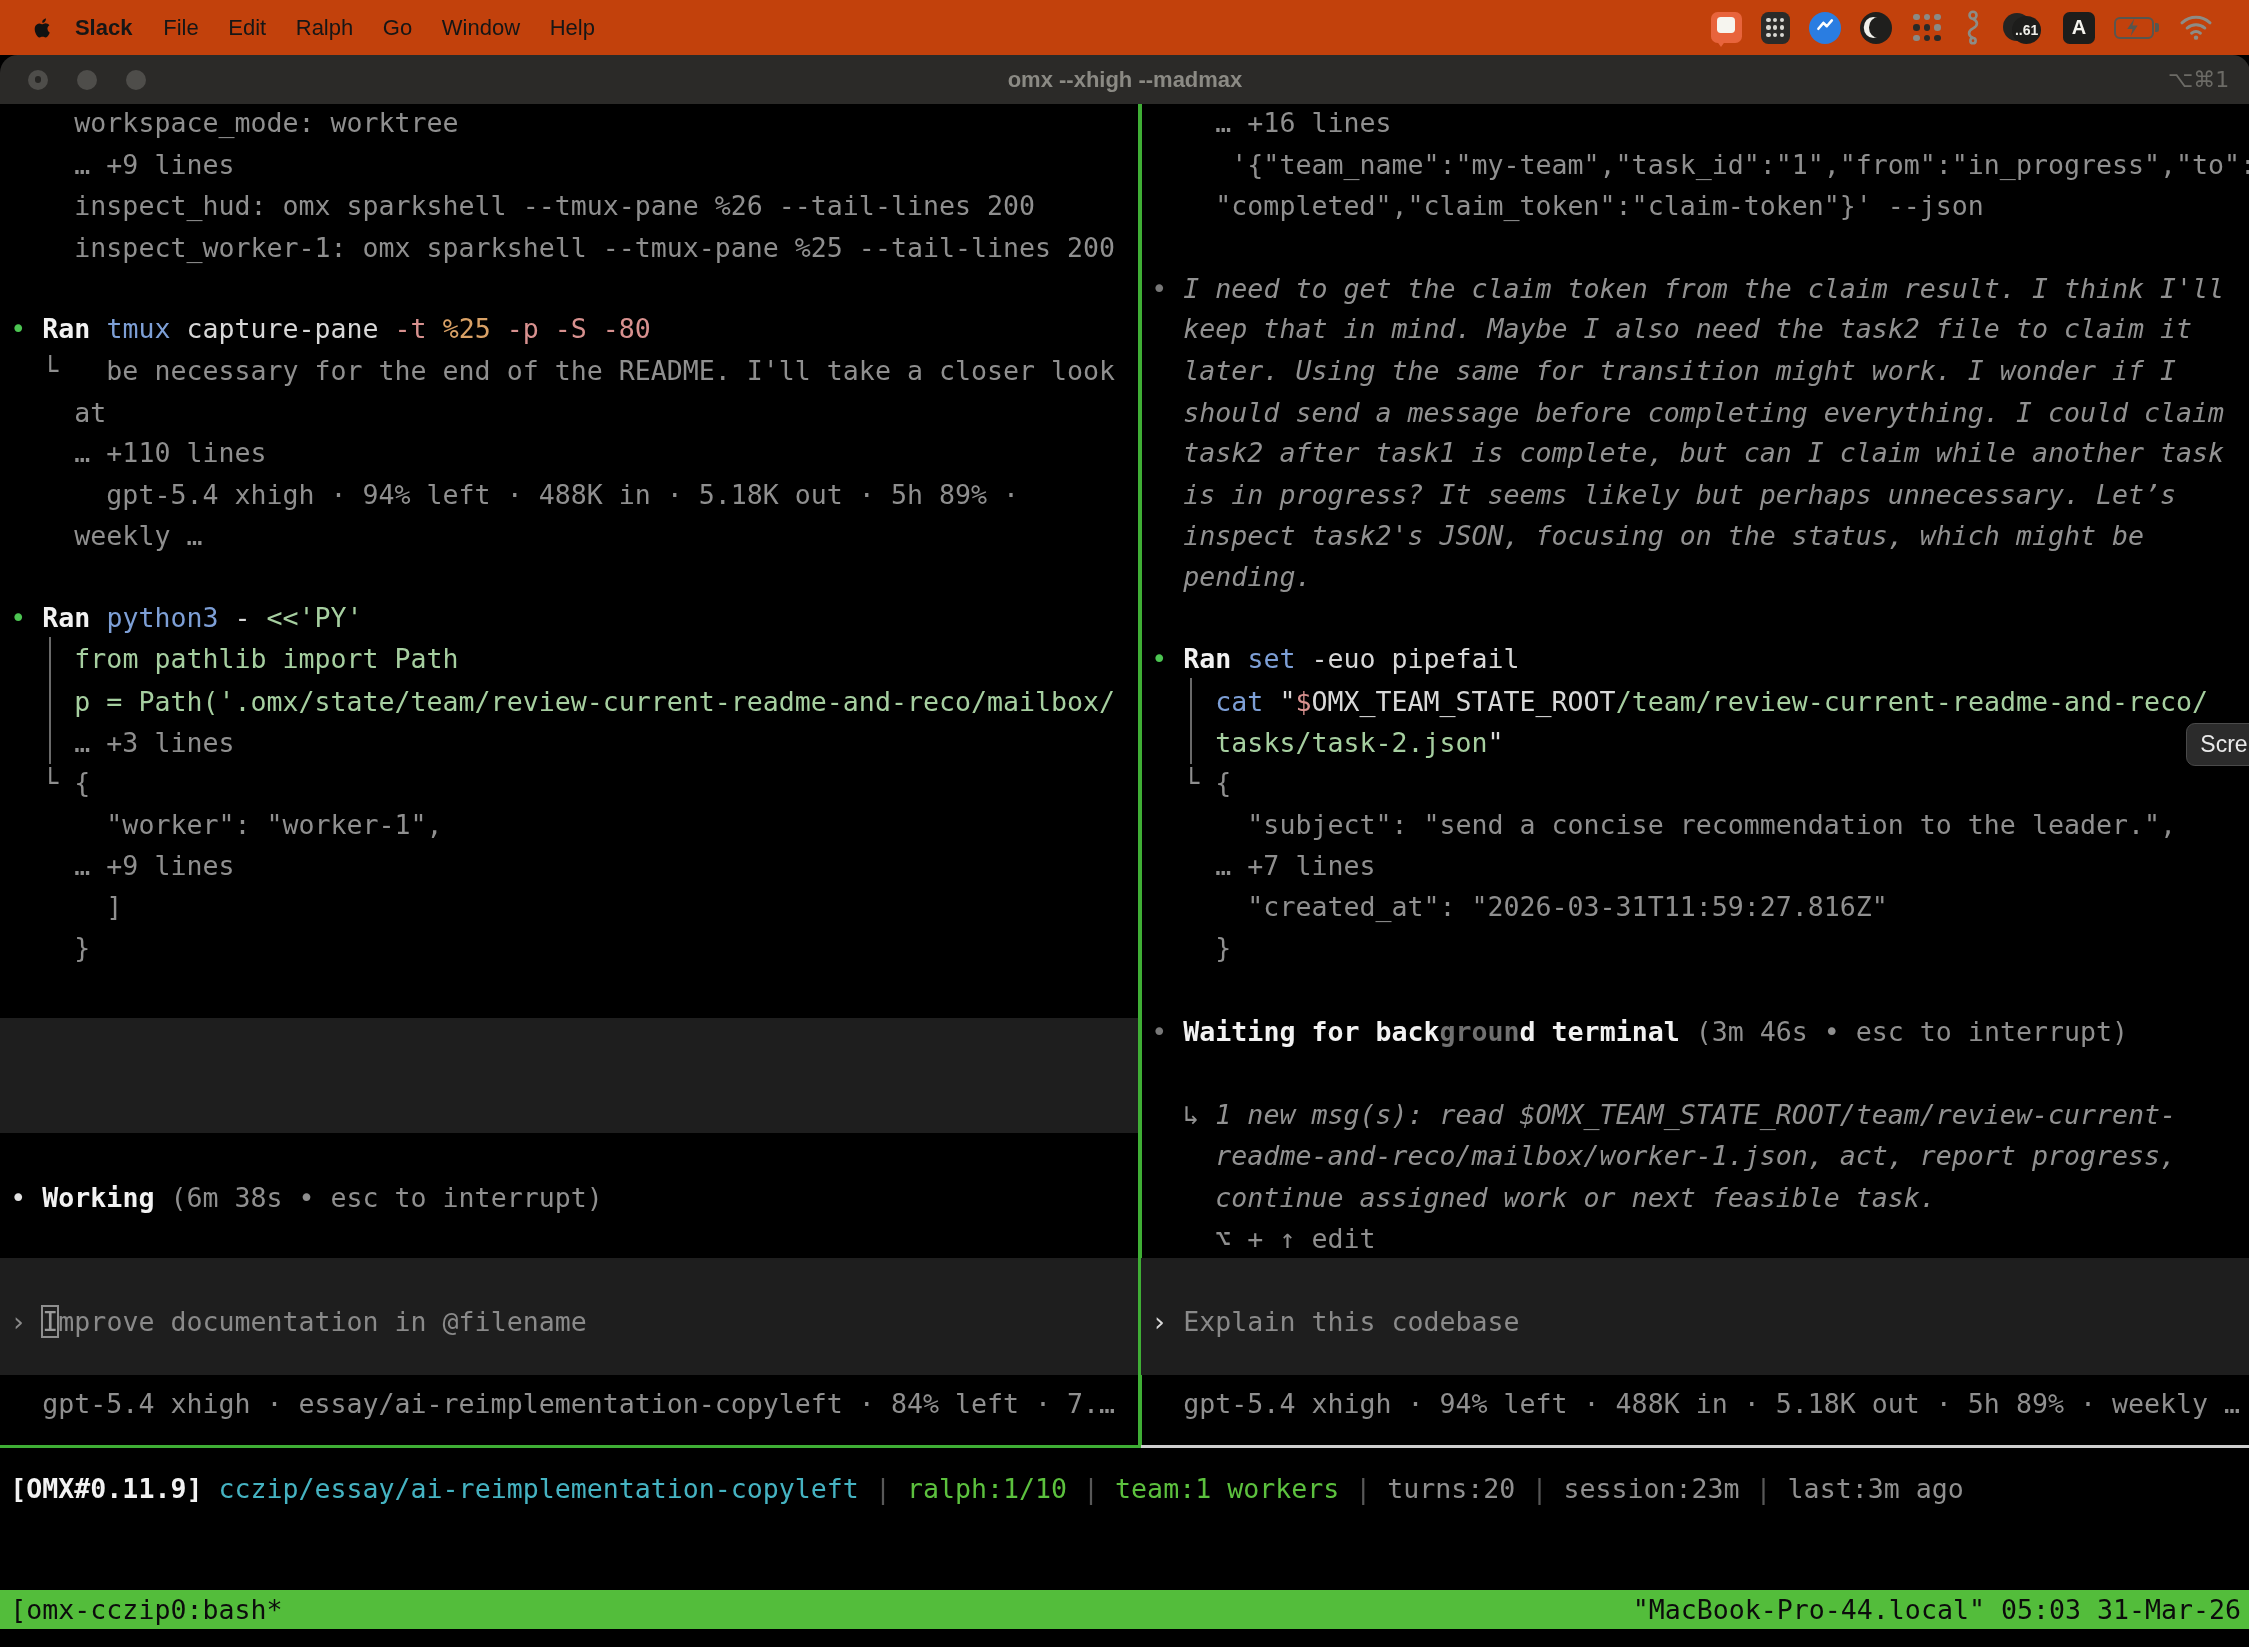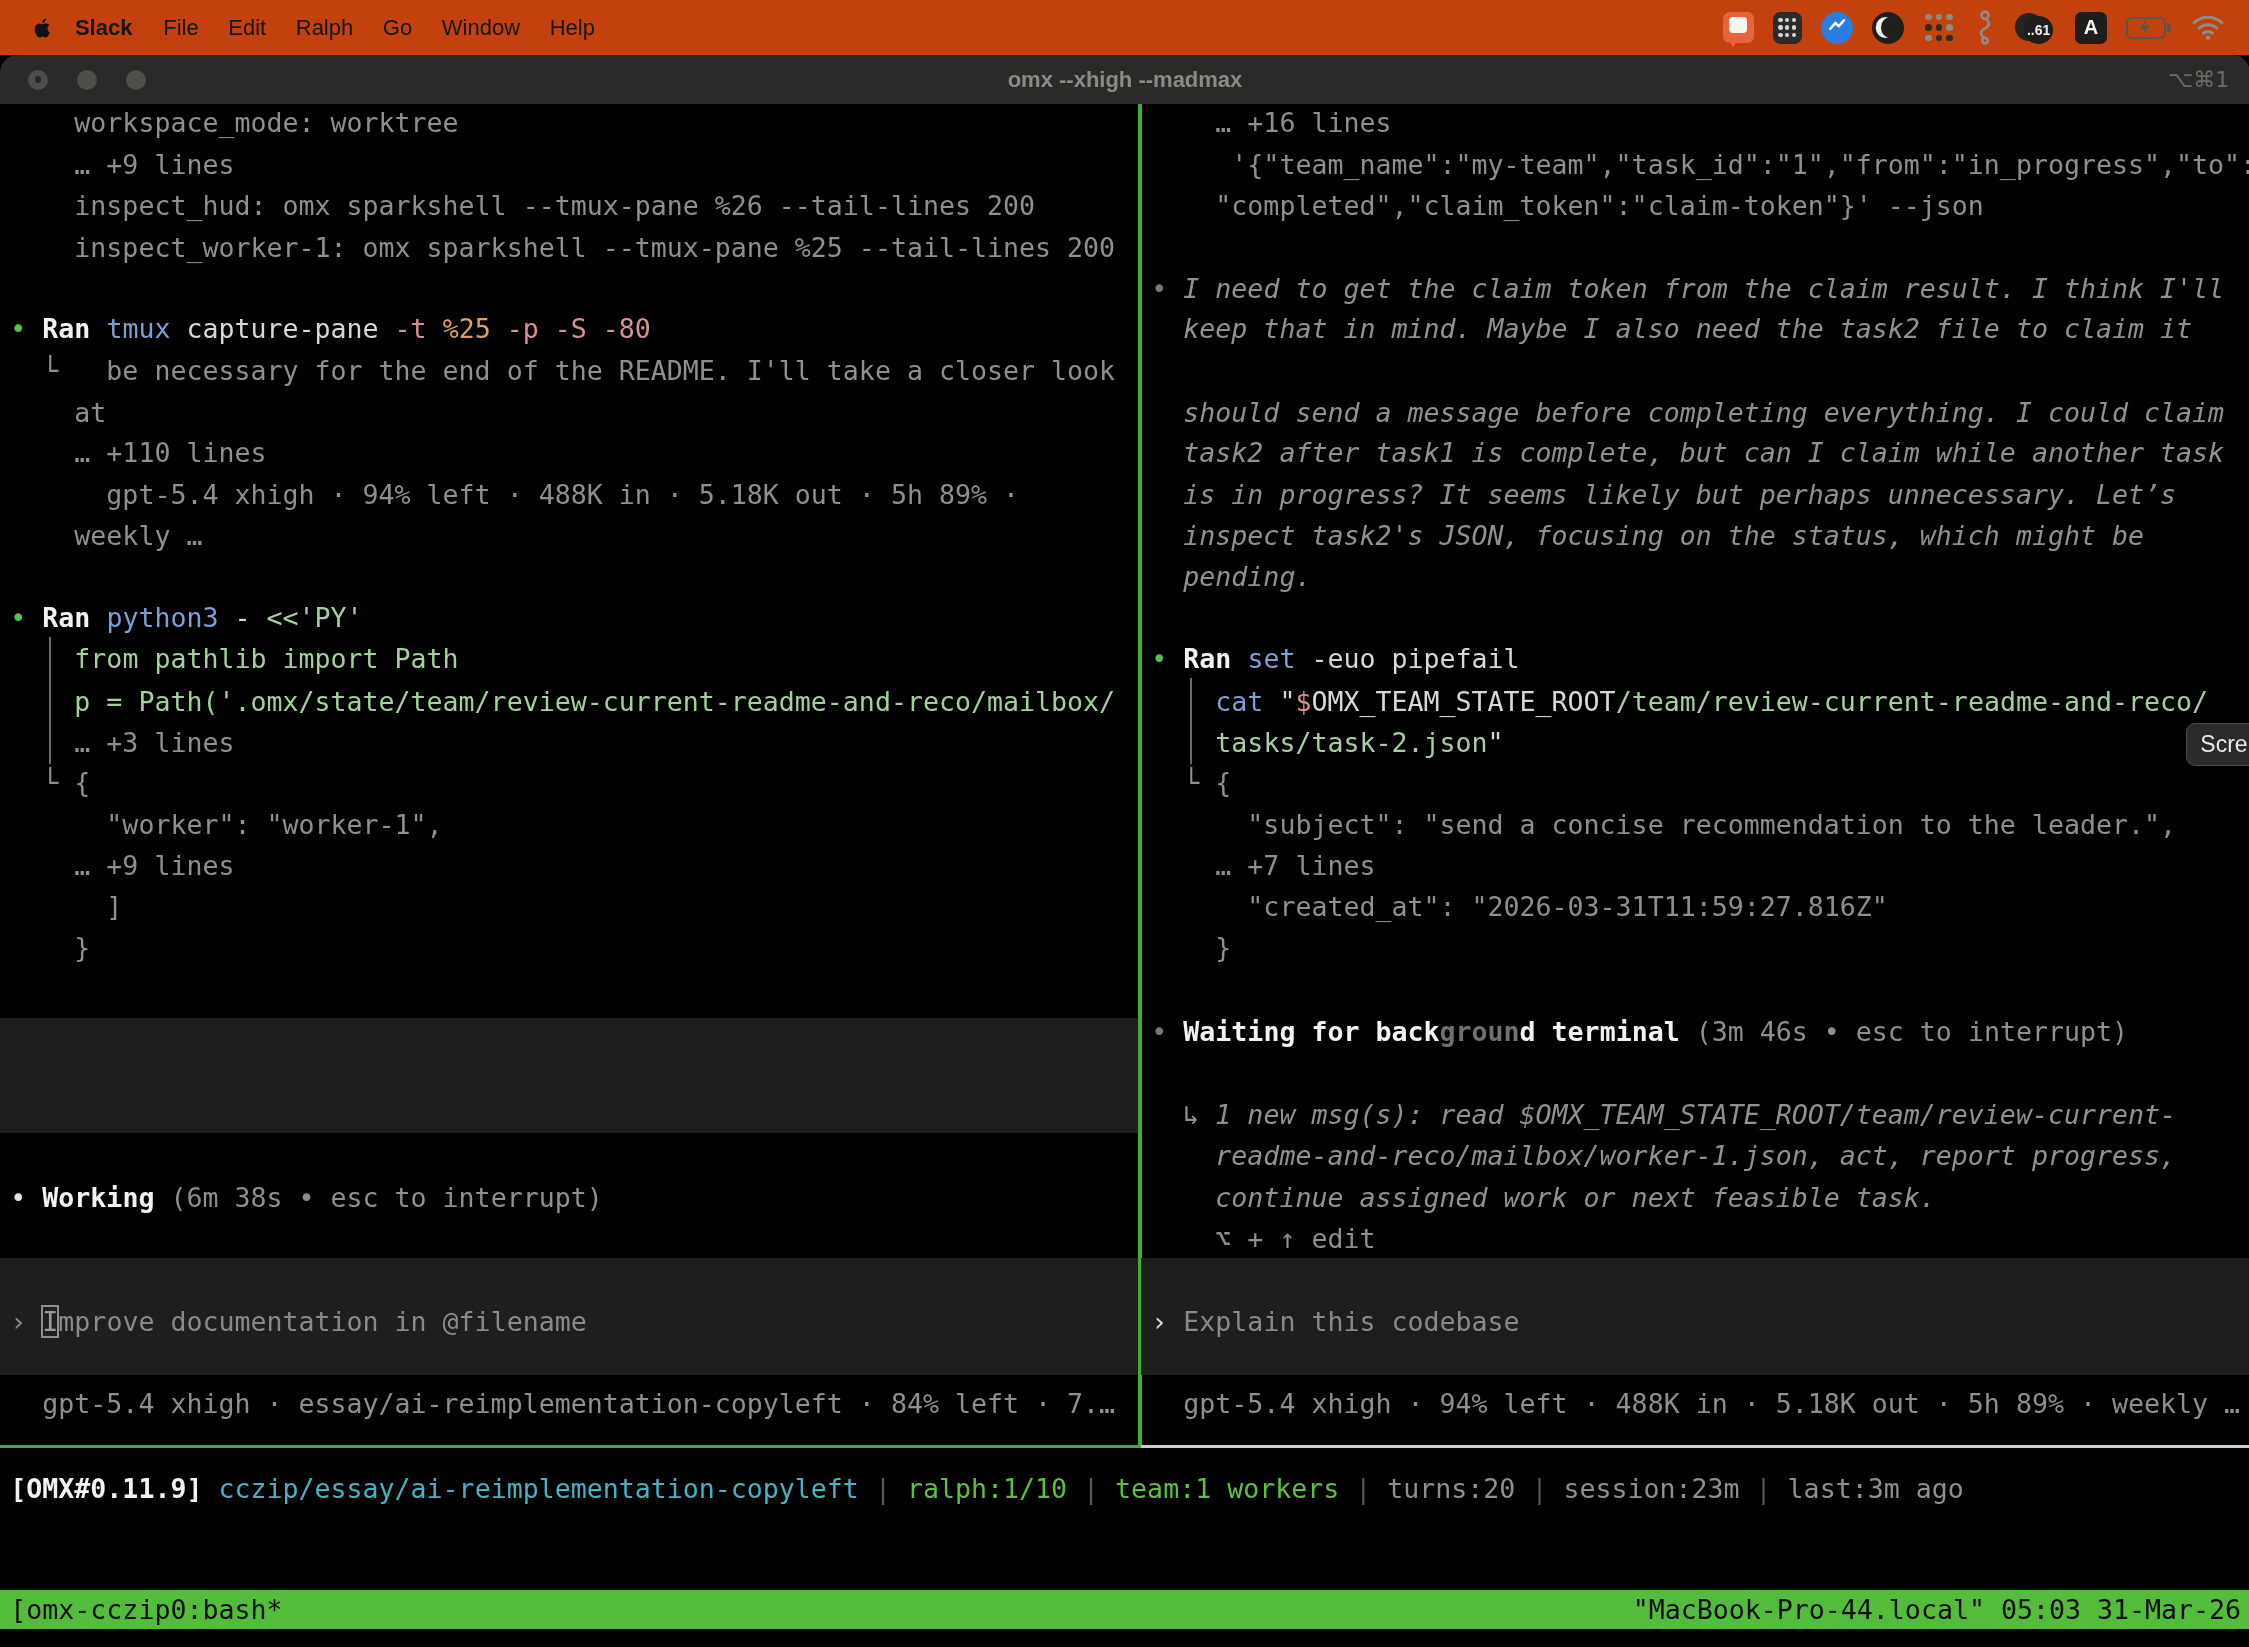--- a/index.html
+++ b/index.html
@@ -8,21 +8,21 @@
 
   
   .menubar { position:absolute; left:0; top:0; width:2250px; height:55px;
              background:#c2410c; display:flex; align-items:center;
              font-family:"Liberation Sans", sans-serif; font-size:22px; color:#161616; }
   .apple { width:25px; height:29.5px; margin-left:29.5px; margin-right:4.4px; }
   .apple svg { width:25px; height:29.5px; fill:#111; }
   .menu-items { display:flex; align-items:center; }
   .menu-item { padding:0 14.8px; }
   .menu-item.first { font-weight:bold; padding:0 16px; }
-  .menu-status { margin-left:auto; display:flex; align-items:center; gap:19px; padding-right:25px; }
+  .menu-status { margin-left:auto; display:flex; align-items:center; gap:19px; padding-right:37px; }
   .mi { display:flex; align-items:center; justify-content:center; }
   .ic-orange { width:31px; height:31px; background:#e8643c; border-radius:6.6px; position:relative; }
   .ic-orange .inner { position:absolute; left:6.6px; top:5.2px; width:17.7px; height:16px; background:#f6f5ef; border-radius:3.7px; }
   .ic-orange .tail { position:absolute; left:5.2px; bottom:-4.4px; width:0; height:0;
                      border-left:5.9px solid transparent; border-right:5.9px solid transparent; border-top:7.4px solid #e8643c; }
   .ic-keypad { width:29.5px; height:32px; background:#2b2b29; border-radius:7.4px;
                display:grid; grid-template-columns:repeat(3,1fr); place-items:center; padding:4.4px; }
   .ic-keypad i { width:4.4px; height:4.4px; border-radius:50%; background:#d9d8d2; }
   .ic-msgr { width:32px; height:32px; border-radius:50%; background:#2a7de1; position:relative; }
   .ic-msgr svg { position:absolute; inset:5.9px; }
@@ -232,20 +232,21 @@
       </div>
     <div class="vdiv"></div>
     <div class="pane right" id="pane-right">
         <div class="band" style="top: 1154px; height: 117px;"></div>
         <div class="vline" style="left: 49px; top: 574px; height: 86px;"></div>
         <div class="tline" style="top: -2.2px;"><span class="s-g">    … +16 lines</span></div>
         <div class="tline" style="top: 40px;"><span class="s-g">     '{"team_name":"my-team","task_id":"1","from":"in_progress","to":</span></div>
         <div class="tline" style="top: 81px;"><span class="s-g">    "completed","claim_token":"claim-token"}' --json</span></div>
         <div class="tline" style="top: 164px;"><span class="s-gbullet">• </span><span class="s-it">I need to get the claim token from the claim result. I think I'll</span></div>
         <div class="tline" style="top: 204px;"><span class="s-it">  keep that in mind. Maybe I also need the task2 file to claim it</span></div>
+        <div class="tline" style="top: 246px;"><span class="s-it">  later. Using the same for transition might work. I wonder if I</span></div>
         <div class="tline" style="top: 288px;"><span class="s-it">  should send a message before completing everything. I could claim</span></div>
         <div class="tline" style="top: 328px;"><span class="s-it">  task2 after task1 is complete, but can I claim while another task</span></div>
         <div class="tline" style="top: 370px;"><span class="s-it">  is in progress? It seems likely but perhaps unnecessary. Let’s</span></div>
         <div class="tline" style="top: 411px;"><span class="s-it">  inspect task2's JSON, focusing on the status, which might be</span></div>
         <div class="tline" style="top: 452px;"><span class="s-it">  pending.</span></div>
         <div class="tline" style="top: 534px;"><span class="s-bullet">• </span><span class="s-bw">Ran </span><span class="s-b">set </span><span class="s-w">-euo pipefail</span></div>
         <div class="tline" style="top: 577px;"><span class="s-g">    </span><span class="s-b">cat </span><span class="s-w">"</span><span class="s-pk">$</span><span class="s-w">OMX_TEAM_STATE_ROOT</span><span class="s-gr">/team/review-current-readme-and-reco/</span></div>
         <div class="tline" style="top: 618px;"><span class="s-g">    </span><span class="s-gr">tasks/task-2.json</span><span class="s-w">"</span></div>
         <div class="tline" style="top: 658px;"><span class="s-g">  └ {</span></div>
         <div class="tline" style="top: 700px;"><span class="s-g">      "subject": "send a concise recommendation to the leader.",</span></div>

